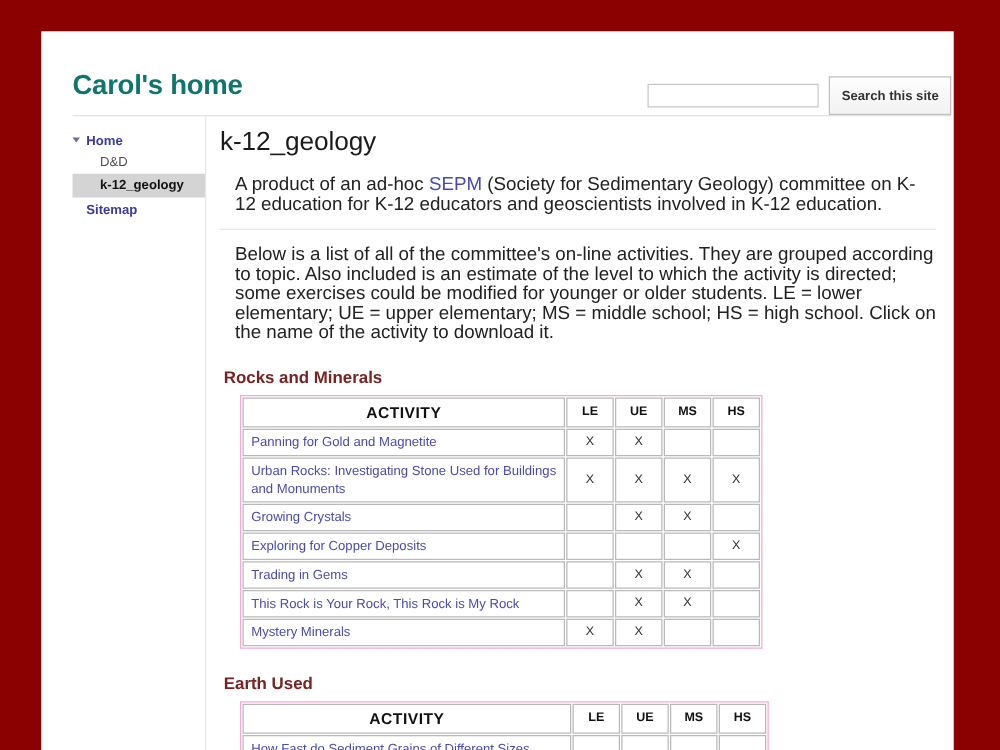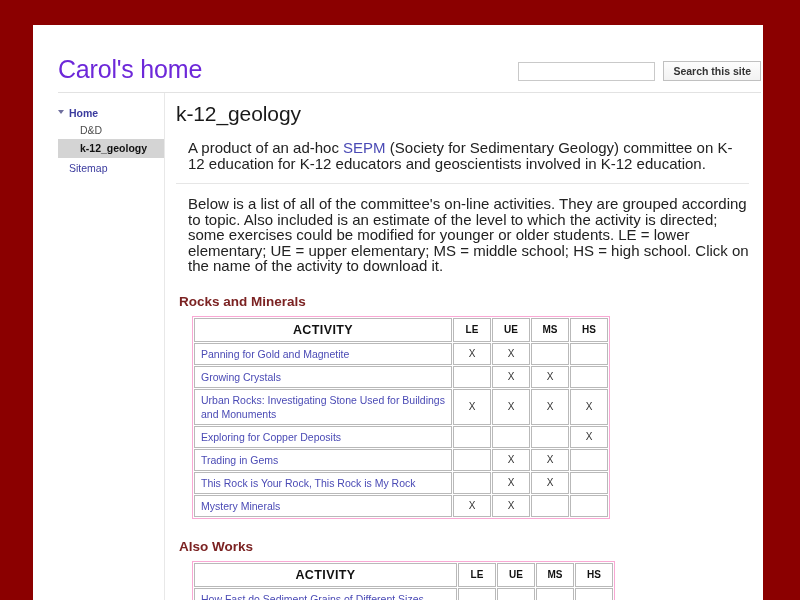--- a/index.html
+++ b/index.html
@@ -19,23 +19,23 @@
   }
   
   .site-header {
     position: relative;
     height: 67px;
     padding: 0 18px;
   }
   .site-title {
     position: absolute;
     left: 25px; top: 30px;
-    font-size: 25px;
-    font-weight: 400;
-    color: #6d28d9;
+    font-size: 22px;
+    font-weight: 700;
+    color: #0f766e;
     letter-spacing: -0.2px;
     white-space: nowrap;
   }
   .search-area {
     position: absolute;
     right: 2px; top: 36px;
     display: flex;
     align-items: center;
   }
   .search-input {
@@ -43,21 +43,21 @@
     border: 1px solid #c9c9c9;
     background: #fff;
     font-family: "Liberation Sans", sans-serif;
     font-size: 11px;
     color: #333;
     padding: 0 4px;
     outline: none;
   }
   .search-btn {
     margin-left: 8px;
-    height: 20px;
+    height: 31px;
     padding: 0 9px;
     border: 1px solid #c0c0c0;
     background: linear-gradient(#fdfdfd, #f2f2f2);
     font-family: "Liberation Sans", sans-serif;
     font-size: 10.5px;
     font-weight: bold;
     color: #333;
     white-space: nowrap;
     cursor: pointer;
   }
@@ -100,21 +100,21 @@
     font-size: 10.5px;
   }
   .nav-sub.selected {
     font-weight: bold;
     color: #111;
     background: #d4d4d4;
     margin-right: 0px;
     padding-top: 2px; padding-bottom: 2px;
   }
   .nav-sitemap {
-    font-weight: normal;
+    font-weight: bold;
     color: #3b3b9e;
     padding-left: 11px;
     padding-top: 3px;
   }
   
   .content {
     flex: 1;
     padding: 9px 2px 0 11px;
     min-width: 0;
   }
@@ -250,32 +250,32 @@
         </thead>
         <tbody>
           <tr>
             <td class="name">Panning for Gold and Magnetite</td>
             <td class="mark">X</td>
             <td class="mark">X</td>
             <td class="mark"></td>
             <td class="mark"></td>
           </tr>
           <tr>
+            <td class="name">Urban Rocks: Investigating Stone Used for Buildings and Monuments</td>
+            <td class="mark">X</td>
+            <td class="mark">X</td>
+            <td class="mark">X</td>
+            <td class="mark">X</td>
+          </tr>
+          <tr>
             <td class="name">Growing Crystals</td>
             <td class="mark"></td>
             <td class="mark">X</td>
             <td class="mark">X</td>
             <td class="mark"></td>
-          </tr>
-          <tr>
-            <td class="name">Urban Rocks: Investigating Stone Used for Buildings and Monuments</td>
-            <td class="mark">X</td>
-            <td class="mark">X</td>
-            <td class="mark">X</td>
-            <td class="mark">X</td>
           </tr>
           <tr>
             <td class="name">Exploring for Copper Deposits</td>
             <td class="mark"></td>
             <td class="mark"></td>
             <td class="mark"></td>
             <td class="mark">X</td>
           </tr>
           <tr>
             <td class="name">Trading in Gems</td>
@@ -294,21 +294,21 @@
           <tr>
             <td class="name">Mystery Minerals</td>
             <td class="mark">X</td>
             <td class="mark">X</td>
             <td class="mark"></td>
             <td class="mark"></td>
           </tr>
         </tbody>
       </table>
 
-      <h2 class="section-title">Also Works</h2>
+      <h2 class="section-title">Earth Used</h2>
       <table class="activities t2">
         <thead>
           <tr>
             <th class="act">ACTIVITY</th>
             <th class="lvl">LE</th>
             <th class="lvl">UE</th>
             <th class="lvl">MS</th>
             <th class="lvl">HS</th>
           </tr>
         </thead>

